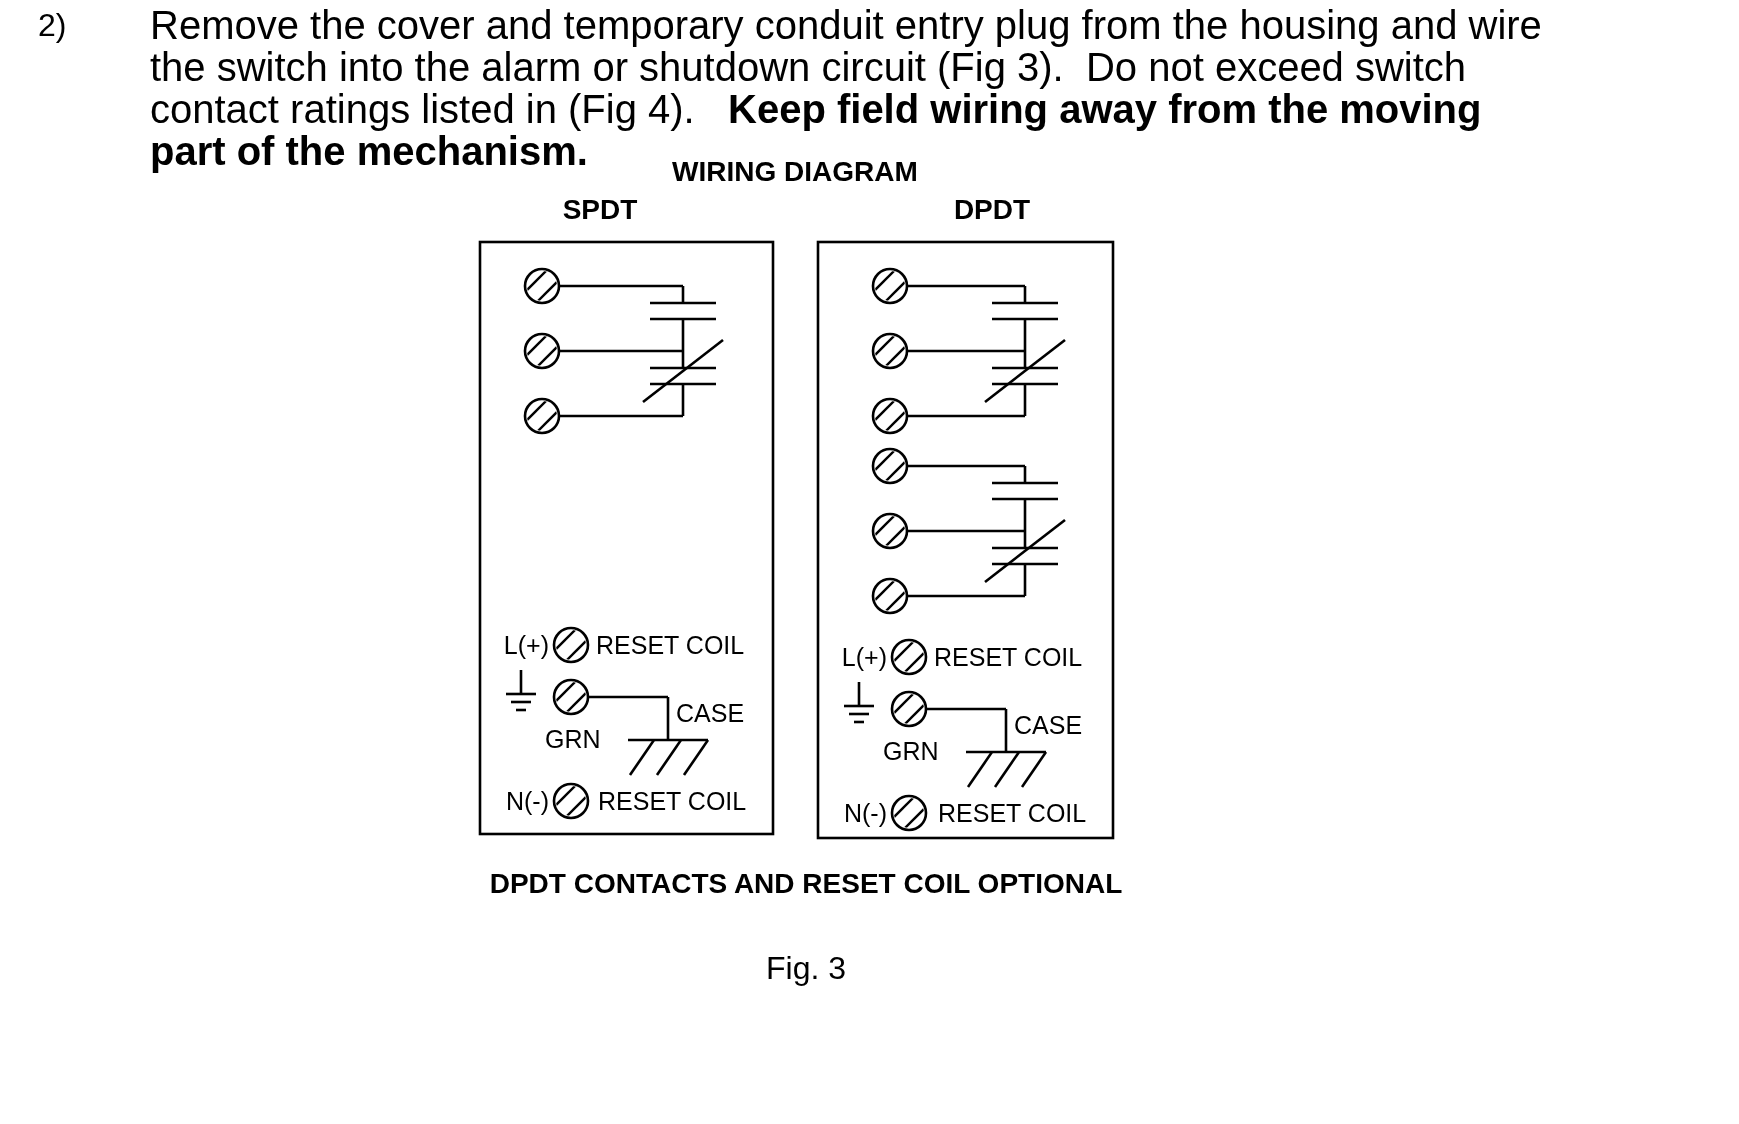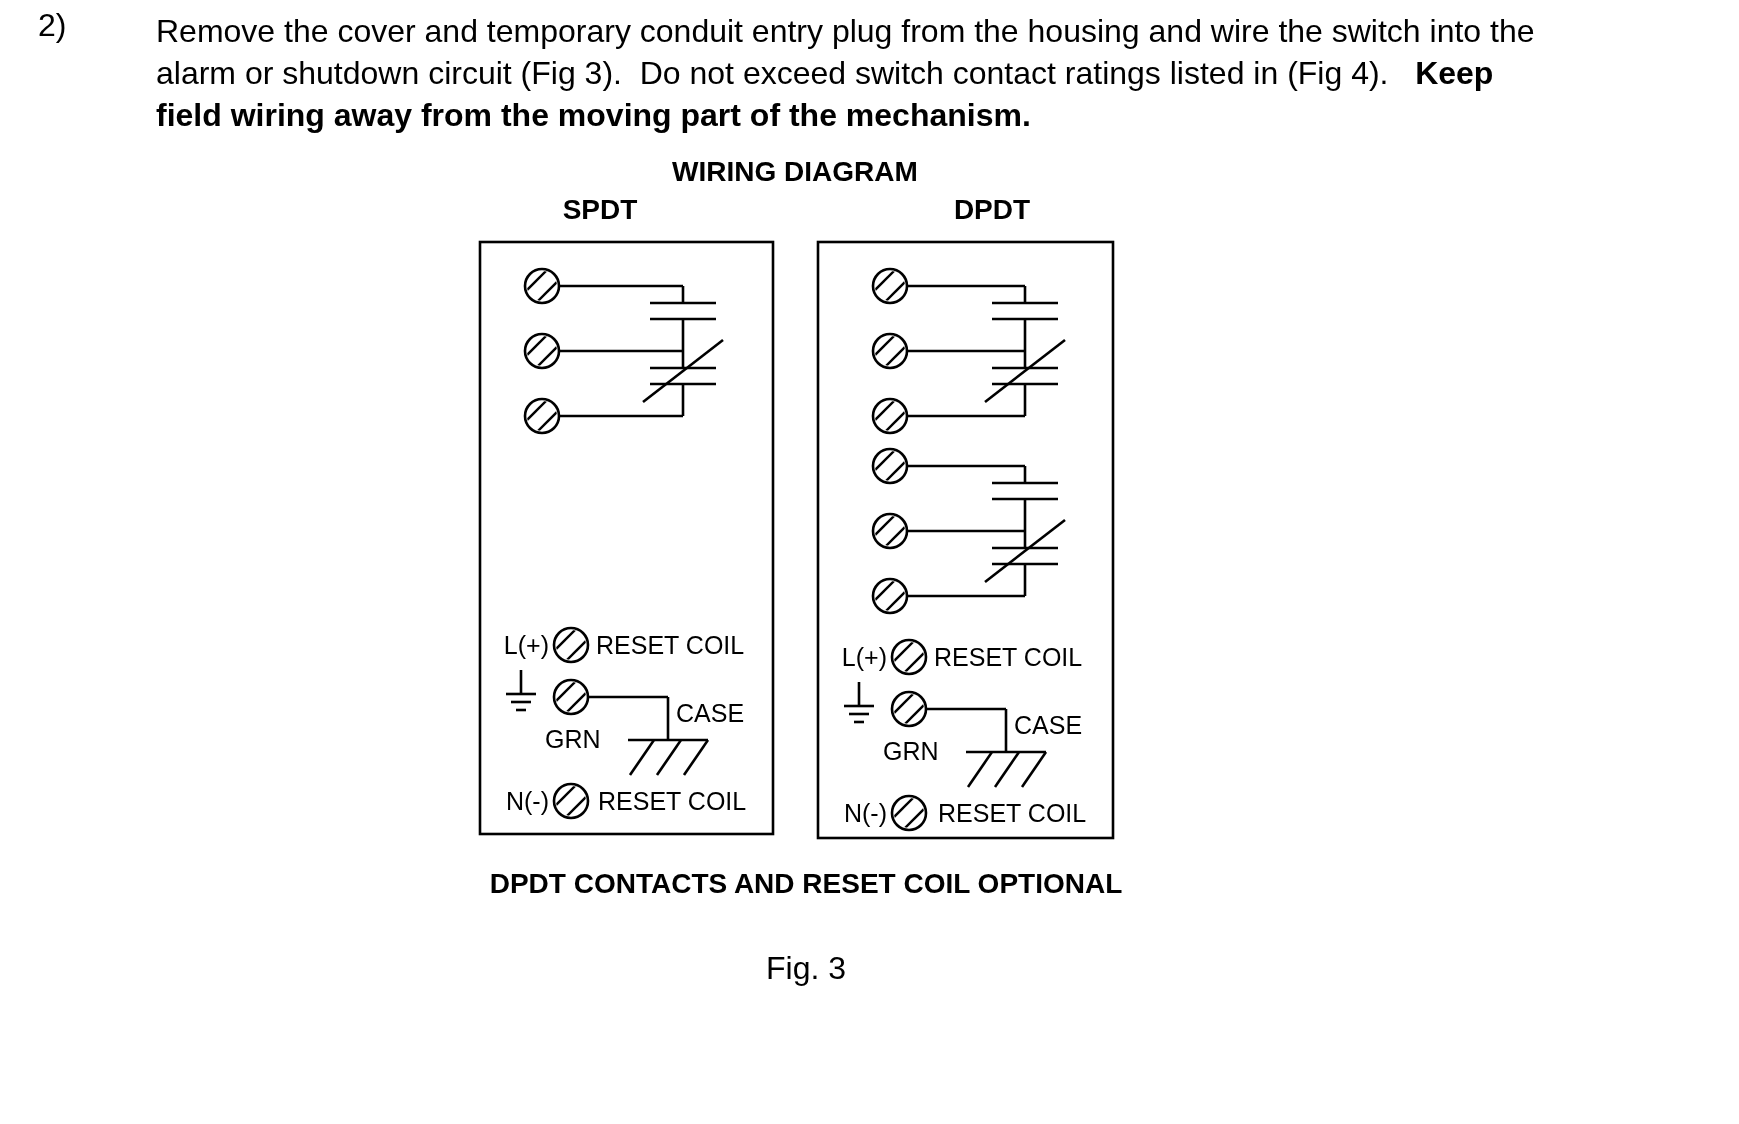--- a/index.html
+++ b/index.html
@@ -17,22 +17,22 @@
     left: 38px;
     top: 4px;
     font-size: 32px;
     line-height: 42px;
   }
   .step-text {
     position: absolute;
     left: 150px;
     top: 4px;
     width: 1400px;
-    margin: 6px;
-    font-size: 32px;
+    margin: 0;
+    font-size: 40px;
     line-height: 42px;
     white-space: pre-wrap;
   }
   .step-text strong { font-weight: bold; }
   svg.diagram {
     position: absolute;
     left: 0;
     top: 0;
   }
   svg text {

